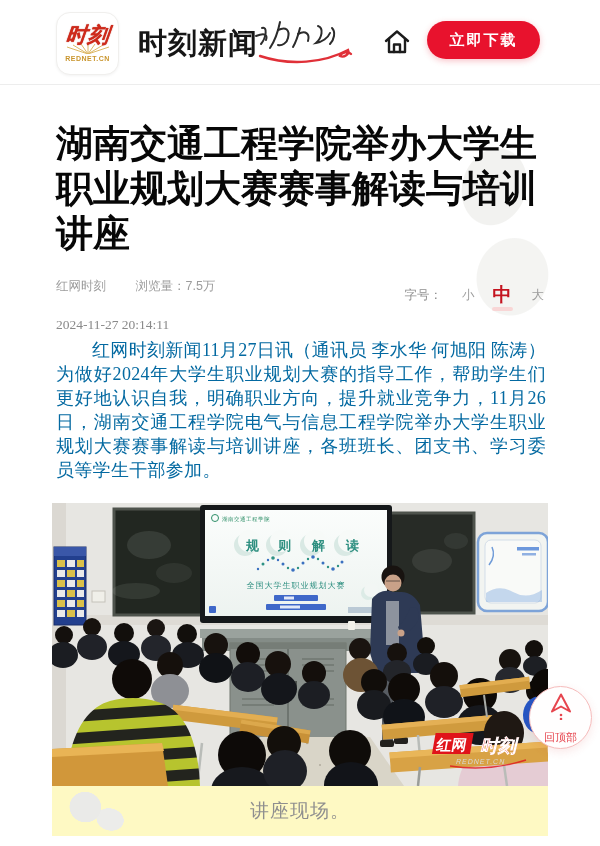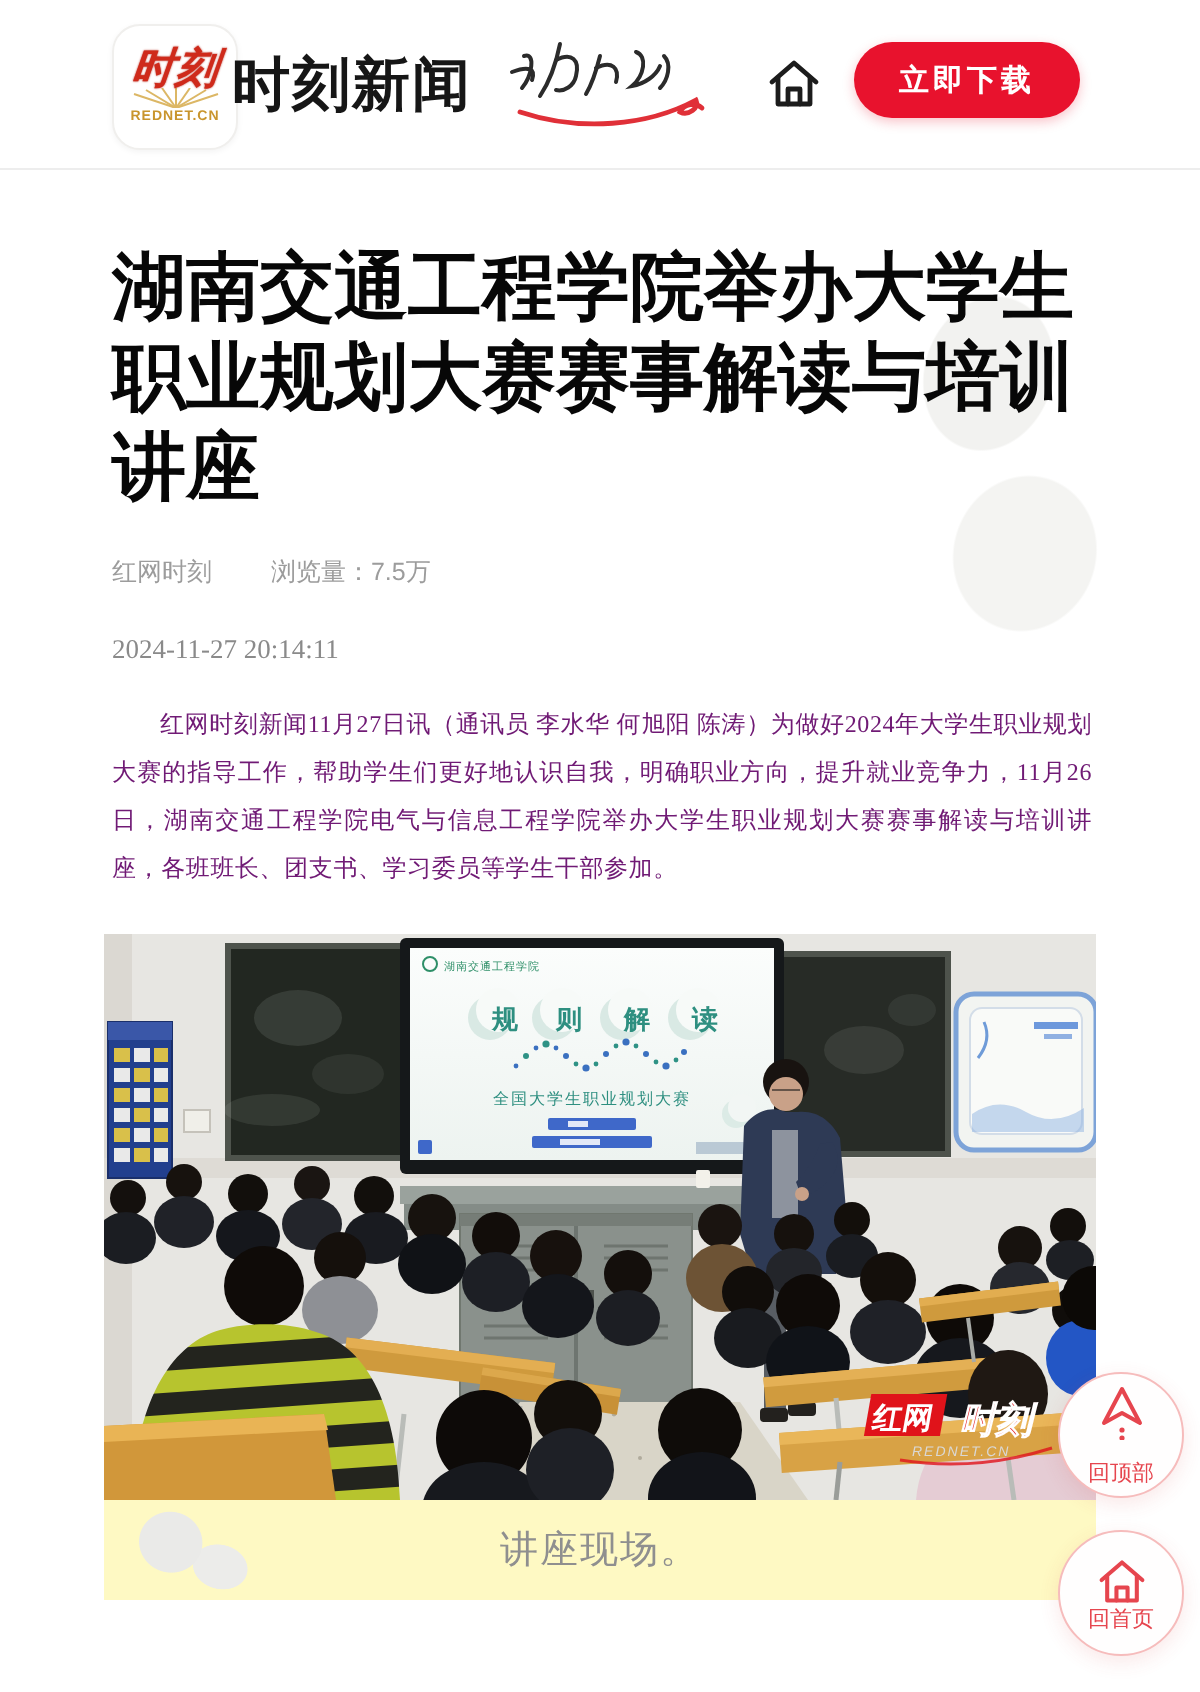--- a/index.html
+++ b/index.html
@@ -12,21 +12,21 @@
   .hdr { position:relative; height:85px; background:#fff; border-bottom:1px solid #ededed; }
   .logo { position:absolute; left:56px; top:12px; width:63px; height:63px;
           border-radius:14px; border:1px solid #f0efed; background:#fff;
           box-shadow:0 1px 3px rgba(0,0,0,.05); display:flex; flex-direction:column;
           align-items:center; justify-content:center; overflow:hidden; }
   .logo-cn { font-size:21px; font-weight:900; font-style:italic; color:#cf2a1b;
              letter-spacing:1px; transform:skewX(-6deg); line-height:22px;
              text-shadow:0 0 1px #b32215; }
   .logo-rays { margin-top:-2px; }
   .logo-en { font-size:7px; font-weight:700; color:#c9952d; letter-spacing:.5px; line-height:9px; }
-  .app-name { position:absolute; left:116px; top:12px; height:63px; line-height:63px;
+  .app-name { position:absolute; left:138px; top:12px; height:63px; line-height:63px;
               font-size:29px; font-weight:800; color:#161616; letter-spacing:1px; }
   .callig { position:absolute; left:252px; top:16px; }
   .hdr-home { position:absolute; left:383px; top:28px; cursor:pointer; }
   .dl-btn { position:absolute; left:427px; top:21px; width:113px; height:38px;
             border:none; border-radius:19px; background:#e8122d; color:#fff;
             font-size:15px; font-weight:700; letter-spacing:2px; cursor:pointer;
             font-family:inherit; box-shadow:0 2px 6px rgba(232,18,45,.25); }
 
   
   .main { position:relative; padding:0 56px; }
@@ -44,22 +44,22 @@
   .meta-views-val { color:#9c9c9c; }
   .meta-date { margin-top:22px; font-size:13.5px; color:#8a8a8a;
                font-family:"Liberation Serif","DejaVu Serif",serif; }
   .fontsize { position:absolute; right:0; top:7px; display:flex; align-items:flex-end; }
   .fs-label { font-size:12.5px; color:#8f8f8f; }
   .fs-opt { font-size:12.5px; color:#9c9c9c; margin-left:20px; cursor:pointer; }
   .fs-mid { position:relative; font-size:19px; line-height:19px; font-weight:800;
             color:#c41420; margin-left:18px; cursor:pointer; }
   .fs-mid::after { content:""; position:absolute; left:-1px; right:-1px; bottom:-7px;
                    height:4px; background:#f8d6d6; border-radius:2px; }
-  .para { position:relative; z-index:1; margin-top:32px; width:490px;
-          font-size:12px; letter-spacing:.3px; line-height:24px; color:#701a75;
+  .para { position:relative; z-index:1; margin-top:20px; width:490px;
+          font-size:18px; letter-spacing:.3px; line-height:24px; color:#0369a1;
           text-indent:2em; text-align:justify;
           font-family:"Liberation Serif","DejaVu Serif",serif; }
 
   
   .fig { margin:21px -4px 0; width:496px; }
   .photo-wrap { position:relative; width:496px; height:283px; overflow:hidden;
                 background:#e7e6e2; cursor:pointer; }
   .figcap { position:relative; width:496px; height:50px; background:#fef9c3;
             display:flex; align-items:center; justify-content:center;
             font-size:19px; color:#8f8f8f; letter-spacing:1px; }
@@ -131,20 +131,26 @@
 
     <h1 class="title">湖南交通工程学院举办大学生职业规划大赛赛事解读与培训讲座</h1>
 
     <div class="meta">
       <div class="meta-l1">
         <span class="meta-src">红网时刻</span>
         <span>浏览量：</span><span class="meta-views-val">7.5万</span>
       </div>
       <div class="meta-date">2024-11-27 20:14:11</div>
 
+      <div class="fontsize">
+        <span class="fs-label">字号：</span>
+        <span class="fs-opt">小</span>
+        <span class="fs-mid">中</span>
+        <span class="fs-opt">大</span>
+      </div>
     </div>
 
     <p class="para">红网时刻新闻11月27日讯（通讯员 李水华 何旭阳 陈涛）为做好2024年大学生职业规划大赛的指导工作，帮助学生们更好地认识自我，明确职业方向，提升就业竞争力，11月26日，湖南交通工程学院电气与信息工程学院举办大学生职业规划大赛赛事解读与培训讲座，各班班长、团支书、学习委员等学生干部参加。</p>
 
     <figure class="fig">
       <div class="photo-wrap">
         <svg width="496" height="283" viewBox="0 0 496 283">
           <defs>
             <linearGradient id="scr" x1="0" y1="0" x2="0" y2="1">
               <stop offset="0" stop-color="#fbfdfc"></stop>
@@ -427,24 +433,14 @@
 
   <div class="float-btn fb-top">
     <svg width="24" height="27" viewBox="0 0 24 27">
       <path d="M12,1.5 L21,18.5 L12,13.5 L3,18.5 Z" fill="none" stroke="#e6454e" stroke-width="2" stroke-linejoin="round"></path>
       <circle cx="12" cy="22" r="1.3" fill="#e6454e"></circle>
       <circle cx="12" cy="26" r="1.3" fill="#e6454e"></circle>
     </svg>
     <span class="fb-label">回顶部</span>
   </div>
 
-  <div class="float-btn fb-home">
-    <svg width="26" height="25" viewBox="0 0 28 27">
-      <g fill="none" stroke="#e6454e" stroke-width="2.2" stroke-linejoin="round" stroke-linecap="round">
-        <path d="M3,13 L14,3.5 L25,13"></path>
-        <path d="M6,11 L6,24 L22,24 L22,11"></path>
-        <path d="M11,24 L11,17 L17,17 L17,24"></path>
-      </g>
-    </svg>
-    <span class="fb-label">回首页</span>
-  </div>
 
 </div>
 
 </body></html>

